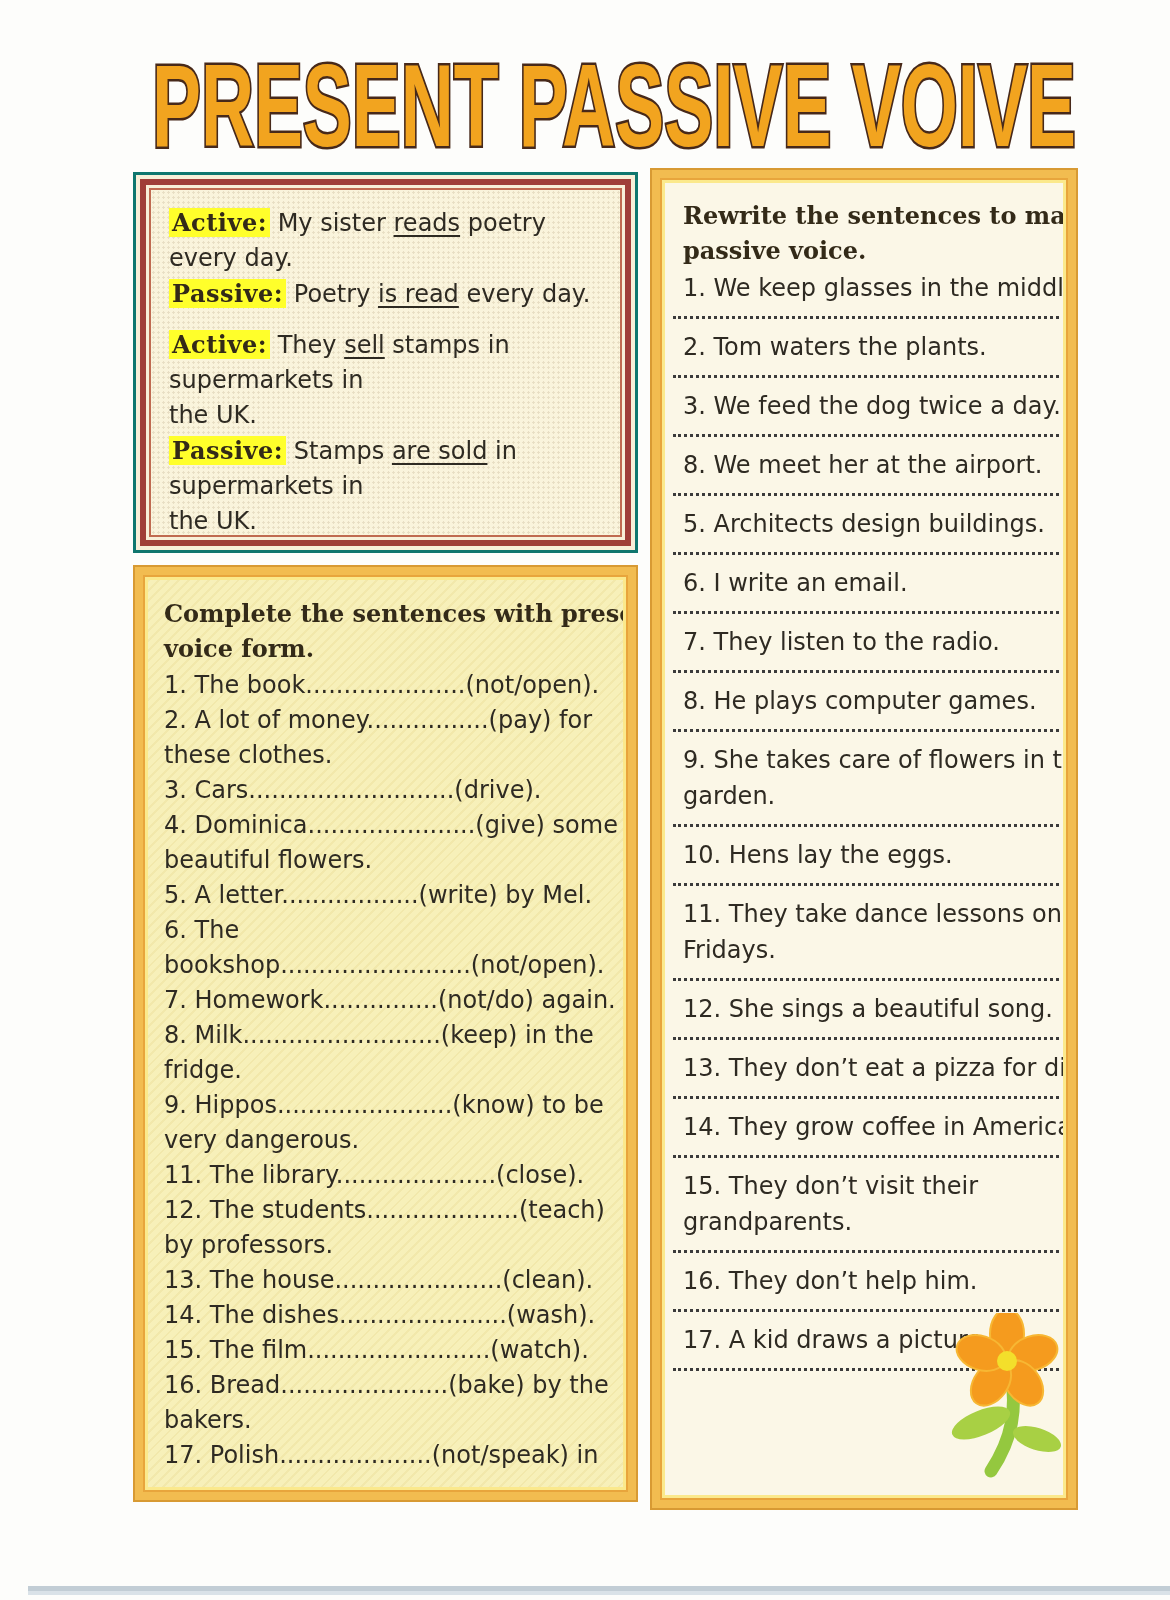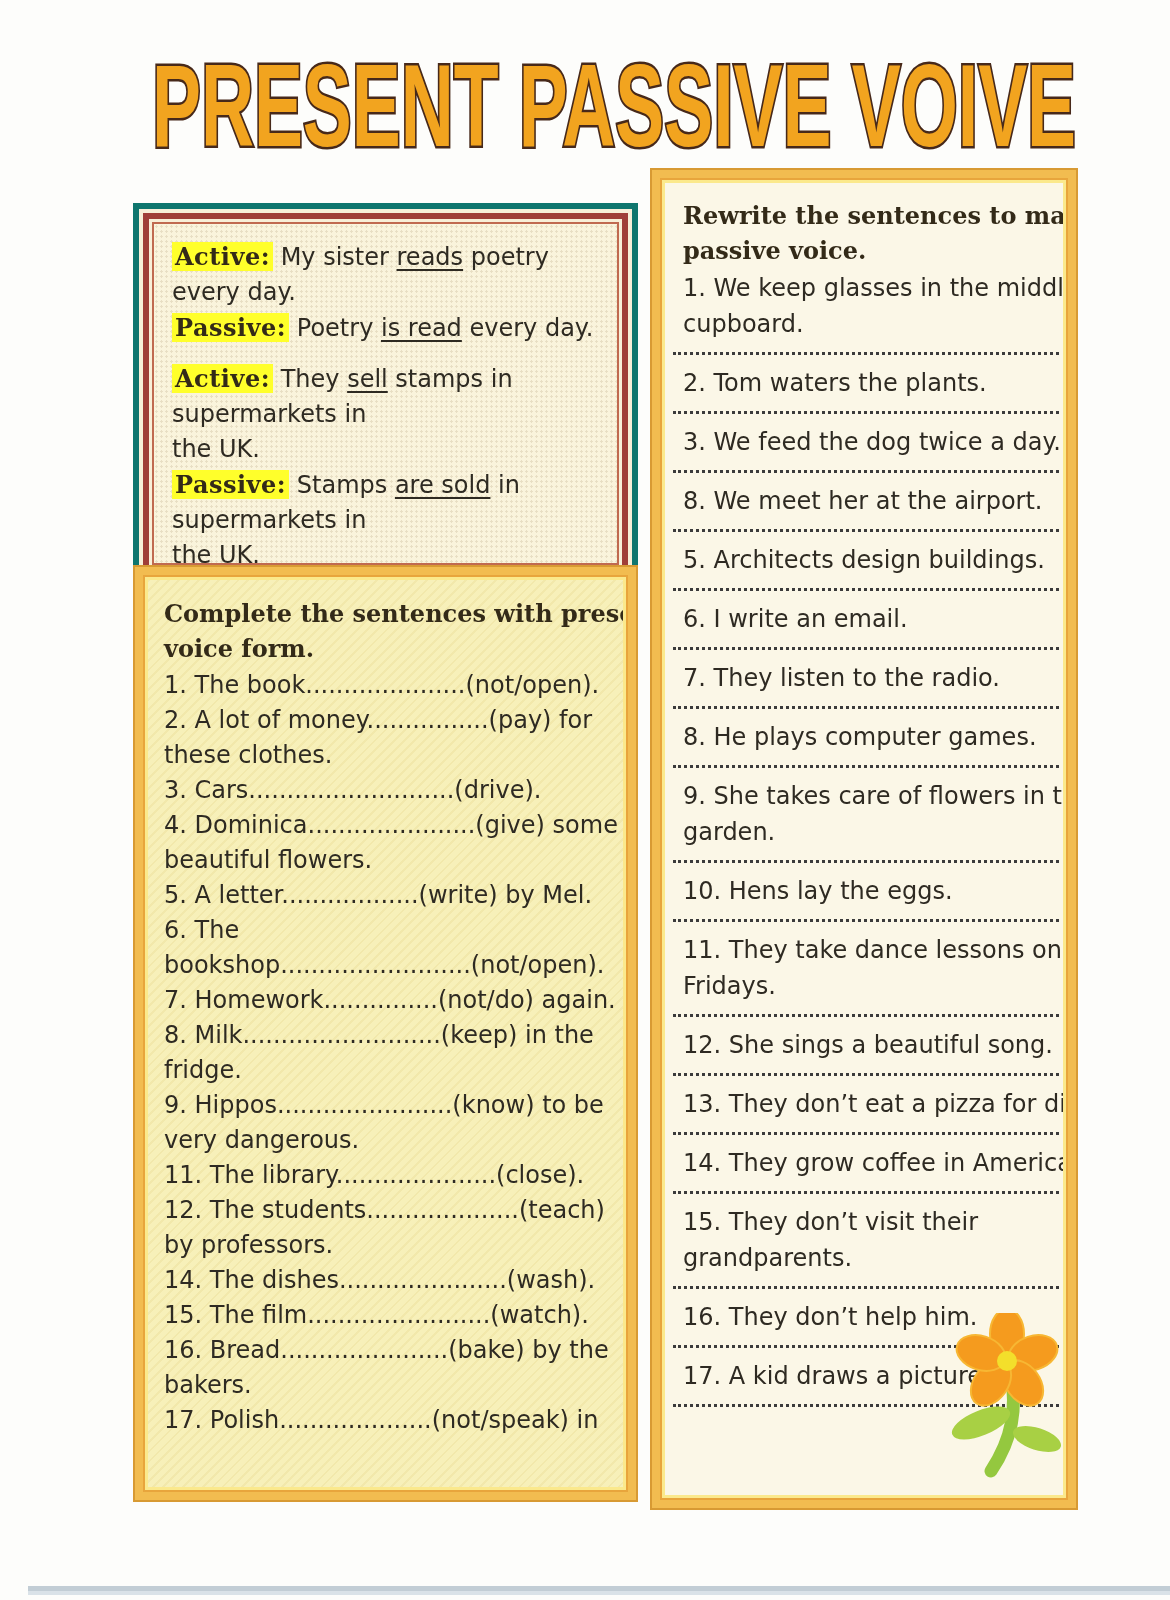--- a/index.html
+++ b/index.html
@@ -12,21 +12,21 @@
     color: #2E2A22;
     overflow: hidden;
   }
 
   
   .title-wrap { position: absolute; left: 144px; top: 44px; width: 940px; height: 126px; }
 
   
   .frame-red {
     position: absolute; left: 133px; top: 172px; width: 505px; height: 381px;
-    border: 6px solid #0f766e; background: #F8EFD8; padding: 4px; margin-top: 31px;
+    border: 3px solid #0f766e; background: #F8EFD8; padding: 4px;
   }
   .frame-red-mid { height: 100%; border: 6px solid #A03E38; padding: 3px; }
   .frame-red-inner {
     height: 100%; border: 2px solid #C06A50; background: #FAF4DC;
     background-image: radial-gradient(rgba(170,150,110,0.22) 1px, transparent 1.3px);
     background-size: 5px 5px;
     padding: 15px 18px; overflow: hidden;
   }
   .ex-group { margin-bottom: 15px; }
   .ex-row { font-size: 24px; line-height: 35px; }
@@ -138,20 +138,23 @@
             <div class="cline">very dangerous.</div>
           </div>
           <div class="citem">
             <div class="cline">11. The library.....................(close).</div>
           </div>
           <div class="citem">
             <div class="cline">12. The students....................(teach)</div>
             <div class="cline">by professors.</div>
           </div>
           <div class="citem">
+            <div class="cline">13. The house......................(clean).</div>
+          </div>
+          <div class="citem">
             <div class="cline">14. The dishes......................(wash).</div>
           </div>
           <div class="citem">
             <div class="cline">15. The film........................(watch).</div>
           </div>
           <div class="citem">
             <div class="cline">16. Bread......................(bake) by the</div>
             <div class="cline">bakers.</div>
           </div>
           <div class="citem">
@@ -165,21 +168,20 @@
 <div class="frame-orange box-rewrite">
   <div class="frame-orange-mid">
     <div class="frame-content rewrite-content">
       <div class="box-heading curly">
         <div class="rline">Rewrite the sentences to make present</div>
         <div class="rline">passive voice.</div>
       </div>
       <div>
           <div class="rsent">
             <div class="rline">1. We keep glasses in the middle</div>
-            <div class="rline">cupboard.</div>
           </div>
           <div class="answer-line"></div>
           <div class="rsent">
             <div class="rline">2. Tom waters the plants.</div>
           </div>
           <div class="answer-line"></div>
           <div class="rsent">
             <div class="rline">3. We feed the dog twice a day.</div>
           </div>
           <div class="answer-line"></div>

